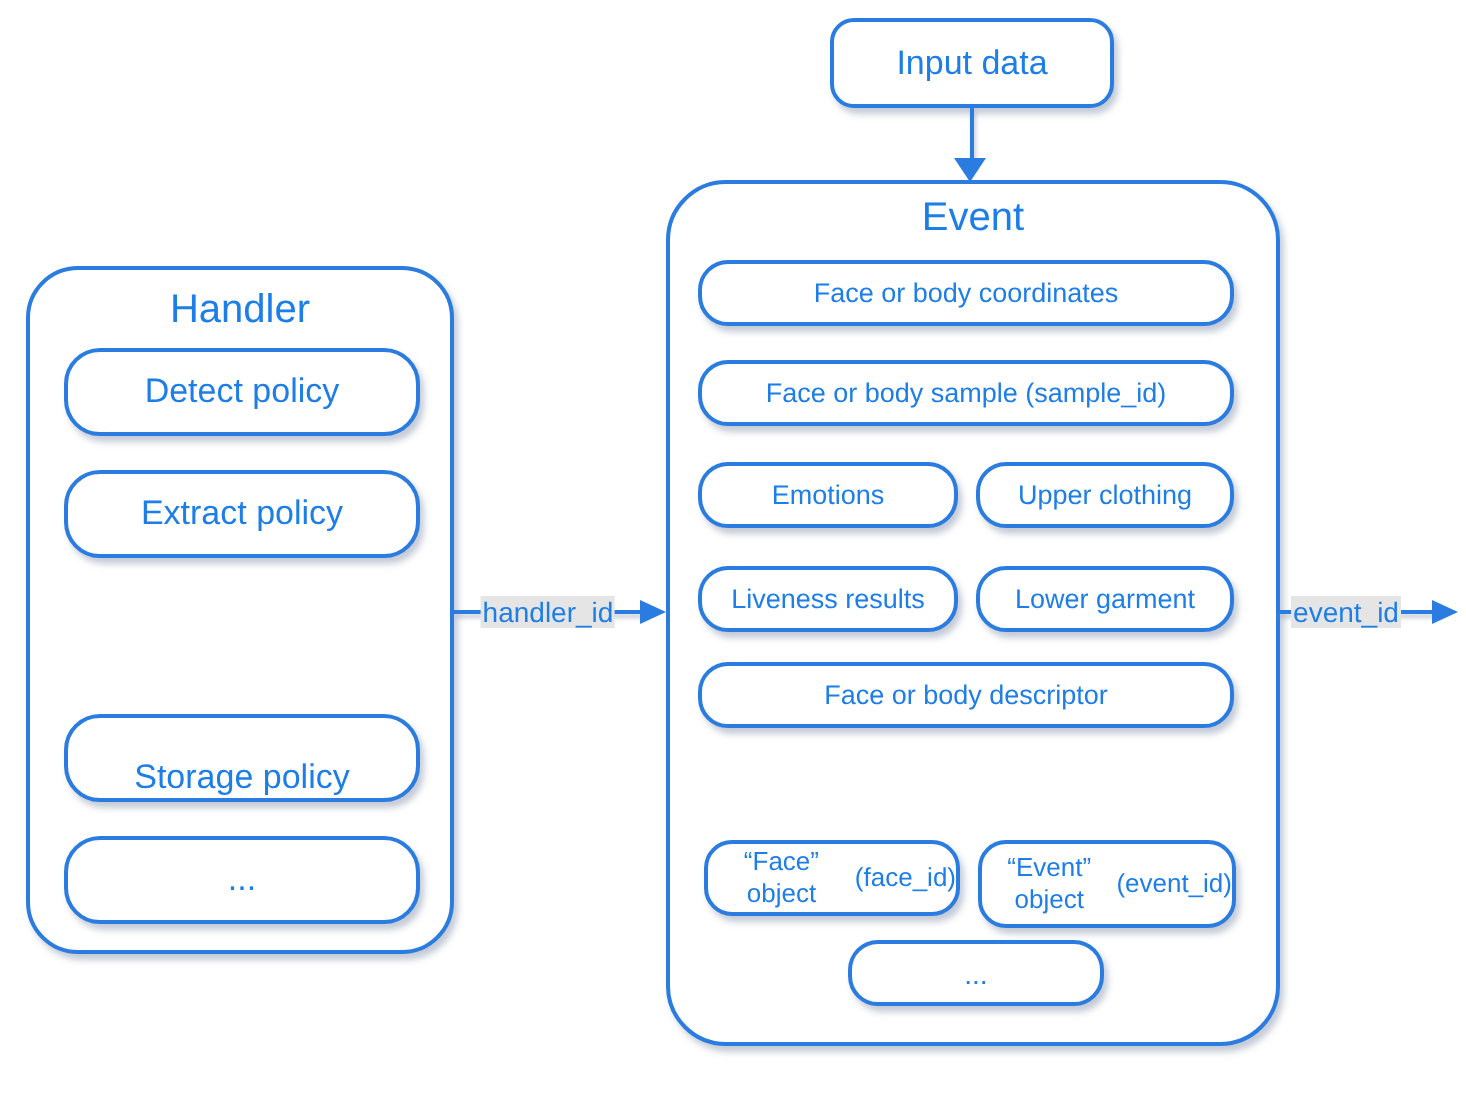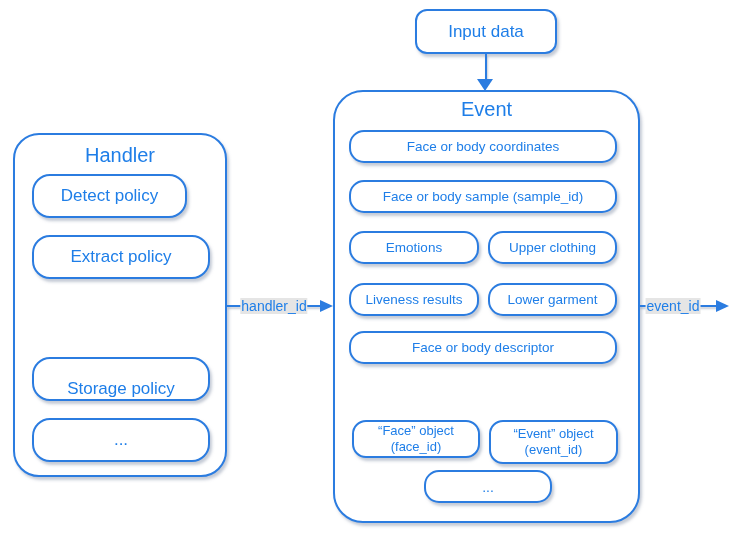--- a/index.html
+++ b/index.html
@@ -15,21 +15,21 @@
   }
   .box{
     position:absolute;box-sizing:border-box;background:#ffffff;
     border:2px solid var(--line);
     box-shadow:2px 3px 3px var(--shadow);
   }
   .center{display:flex;align-items:center;justify-content:center;text-align:center;}
   .title{position:absolute;left:0;right:0;text-align:center;font-size:20px;color:var(--accent);}
   .item{font-size:17px;border-radius:18px;}
   .eitem{font-size:13.5px;border-radius:15px;}
-  .two-line{flex-direction:column;font-size:13px;line-height:16px;border-radius:14px;}
+  .two-line{flex-direction:row;font-size:13px;line-height:16px;border-radius:14px;}
   .hline{position:absolute;height:2px;background:var(--line);box-shadow:1px 2px 2px var(--shadow);}
   .vline{position:absolute;width:2px;background:var(--line);box-shadow:1px 2px 2px var(--shadow);}
   .arrow-right{
     position:absolute;width:0;height:0;
     border-top:6px solid transparent;border-bottom:6px solid transparent;
     border-left:13px solid var(--line);
   }
   .arrow-down{
     position:absolute;width:0;height:0;
     border-left:8px solid transparent;border-right:8px solid transparent;
@@ -47,21 +47,21 @@
 
   <div class="box center" style="left:415px;top:9px;width:142px;height:45px;border-radius:12px;font-size:17px;">
     <span>Input data</span>
   </div>
 
   <div class="vline" style="left:485px;top:54px;height:26px;"></div>
   <div class="arrow-down" style="left:477px;top:79px;"></div>
 
   <div class="box" style="left:13px;top:133px;width:214px;height:344px;border-radius:26px;">
     <div class="title" style="top:9px;">Handler</div>
-    <div class="box center item" style="left:17px;top:39px;width:155px;height:44px;text-align:center;">
+    <div class="box center item" style="left:17px;top:39px;width:178px;height:44px;text-align:center;">
       <span>Detect policy</span>
     </div>
     <div class="box center item" style="left:17px;top:100px;width:178px;height:44px;">
       <span>Extract policy</span>
     </div>
     <div class="box center item" style="left:17px;top:222px;width:178px;height:44px;align-items:flex-end;">
       <span>Storage policy</span>
     </div>
     <div class="box center item" style="left:17px;top:283px;width:178px;height:44px;">
       <span>...</span>

